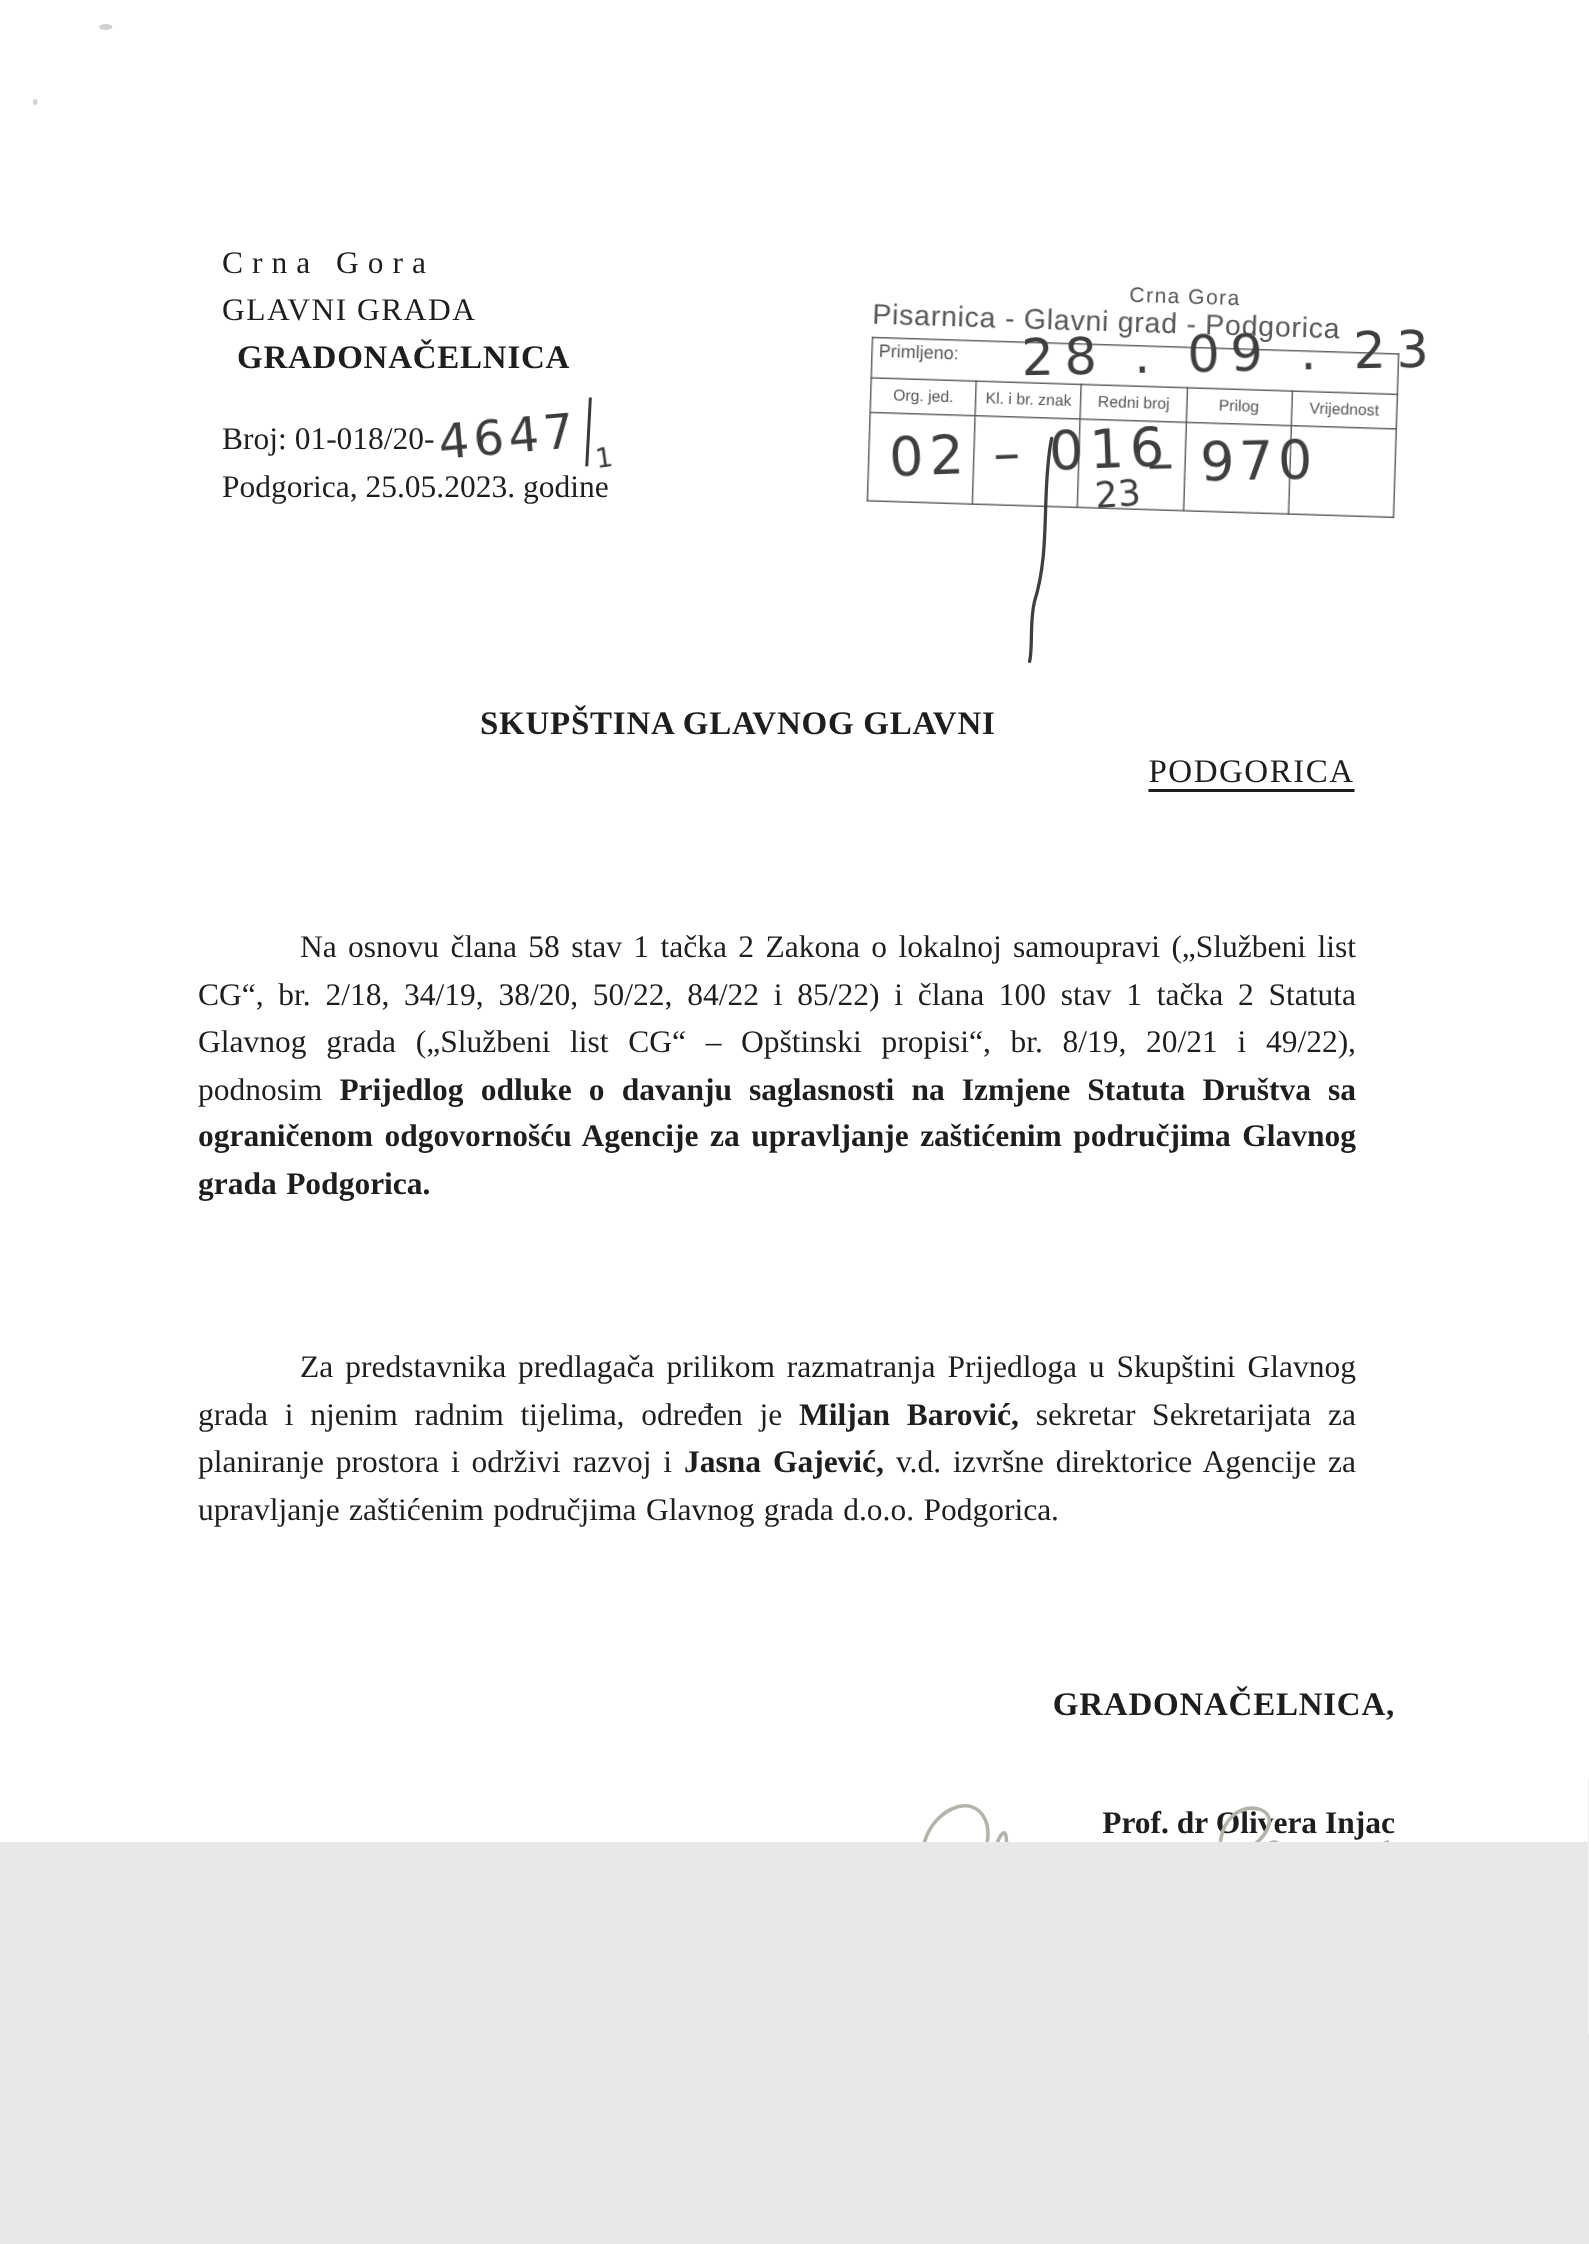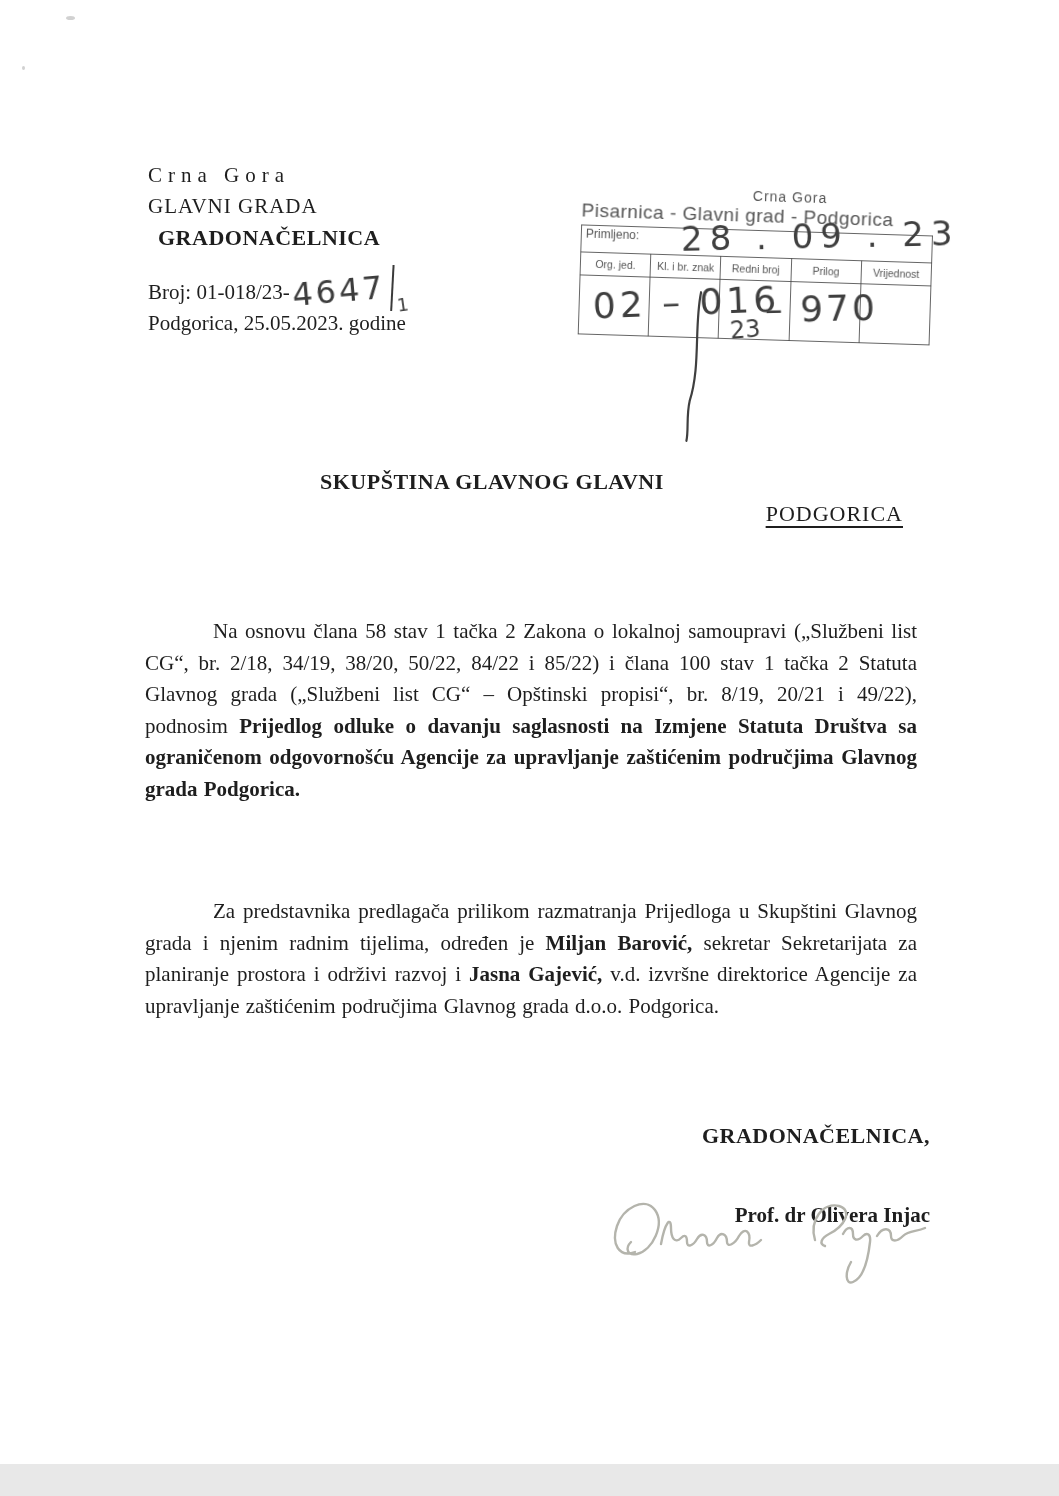--- a/index.html
+++ b/index.html
@@ -1,18 +1,18 @@
 <!DOCTYPE html>
 <html><head>
 <meta charset="utf-8">
 <style>
   html,body{margin:0;padding:0;background:#e8e8e8;}
   .page{
     position:relative;
-    width:1059px;height:1464px;
+    width:1059px;height:1228px;
     background:#ffffff;
     font-family:"Liberation Serif", serif;
     color:#1e1e1e;
     overflow:hidden;
     margin:0 auto;
   }
   
   .speck{position:absolute;background:#9a9a9a;border-radius:50%;opacity:.45;}
   .speck1{left:66px;top:16px;width:9px;height:4px;}
   .speck2{left:22px;top:66px;width:3px;height:4px;}
@@ -67,21 +67,21 @@
   
   .recipient{position:absolute;left:145px;top:466px;width:772px;font-size:22px;line-height:32px;}
   .recipient-line1{font-weight:bold;margin-left:175px;letter-spacing:.5px;}
   .recipient-line2{
     text-align:right;margin-right:14px;letter-spacing:1px;
     text-decoration:underline;text-underline-offset:5px;text-decoration-thickness:1.5px;
   }
 
   
   .para{
-    position:absolute;left:145px;width:772px;
+    position:absolute;left:132px;width:772px;
     font-size:21px;line-height:31.5px;
     text-align:justify;text-indent:68px;
     word-spacing:1px;
   }
   .para1{top:595px;}
   .para2{top:848px;margin-top:48px;}
 
   
   .sig-block{position:absolute;left:580px;top:1120px;width:350px;text-align:right;}
   .sig-title{font-weight:bold;font-size:22px;letter-spacing:.5px;line-height:32px;}
@@ -93,21 +93,21 @@
 
 <div class="page">
 
   <div class="speck speck1"></div>
   <div class="speck speck2"></div>
 
   <header class="letterhead">
     <div class="lh-country">Crna Gora</div>
     <div class="lh-org">GLAVNI GRADA</div>
     <div class="lh-office">GRADONAČELNICA</div>
-    <div class="lh-number"><span>Broj: 01-018/23-</span><span class="hw hw-number">4647</span><span class="pen-stroke"></span><span class="hw hw-suffix">1</span></div>
+    <div class="lh-number"><span>Broj: 01-018/20-</span><span class="hw hw-number">4647</span><span class="pen-stroke"></span><span class="hw hw-suffix">1</span></div>
     <div>Podgorica, 25.05.2023. godine</div>
   </header>
 
   <div class="stamp">
     <div class="stamp-print stamp-country">Crna Gora</div>
     <div class="stamp-print stamp-office">Pisarnica - Glavni grad - Podgorica</div>
     <table class="stamp-table stamp-print">
       <tbody>
           <tr>
         <td class="cell-primljeno" colspan="5">Primljeno:</td>

